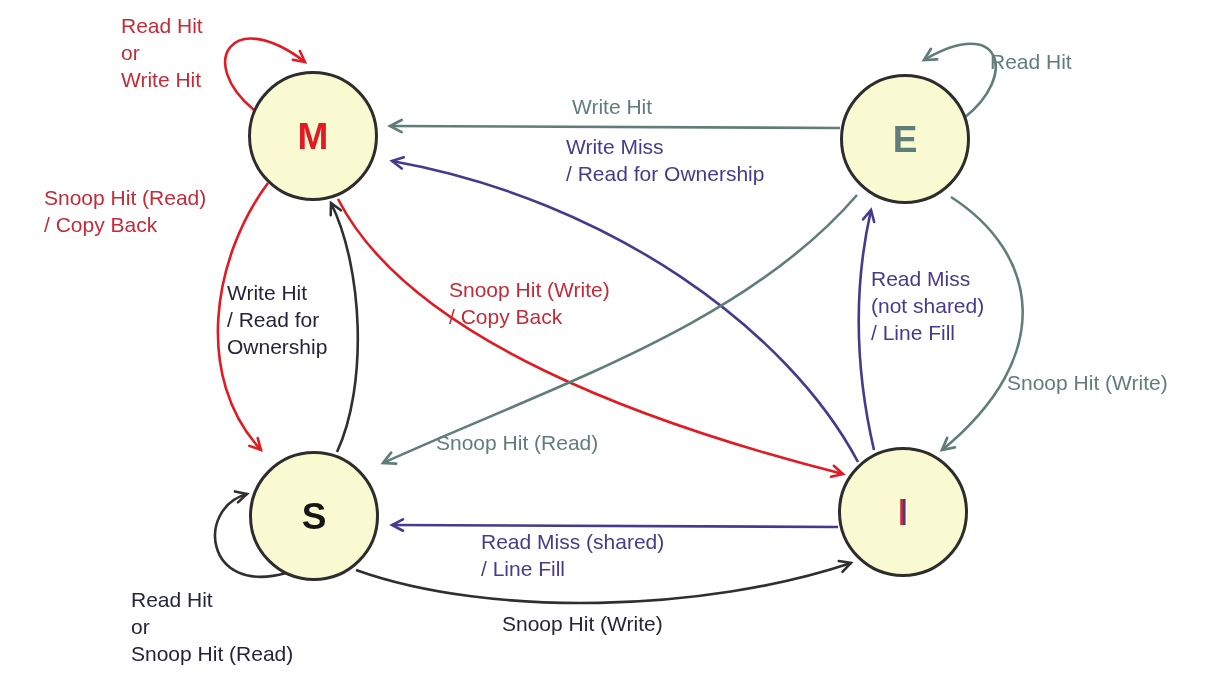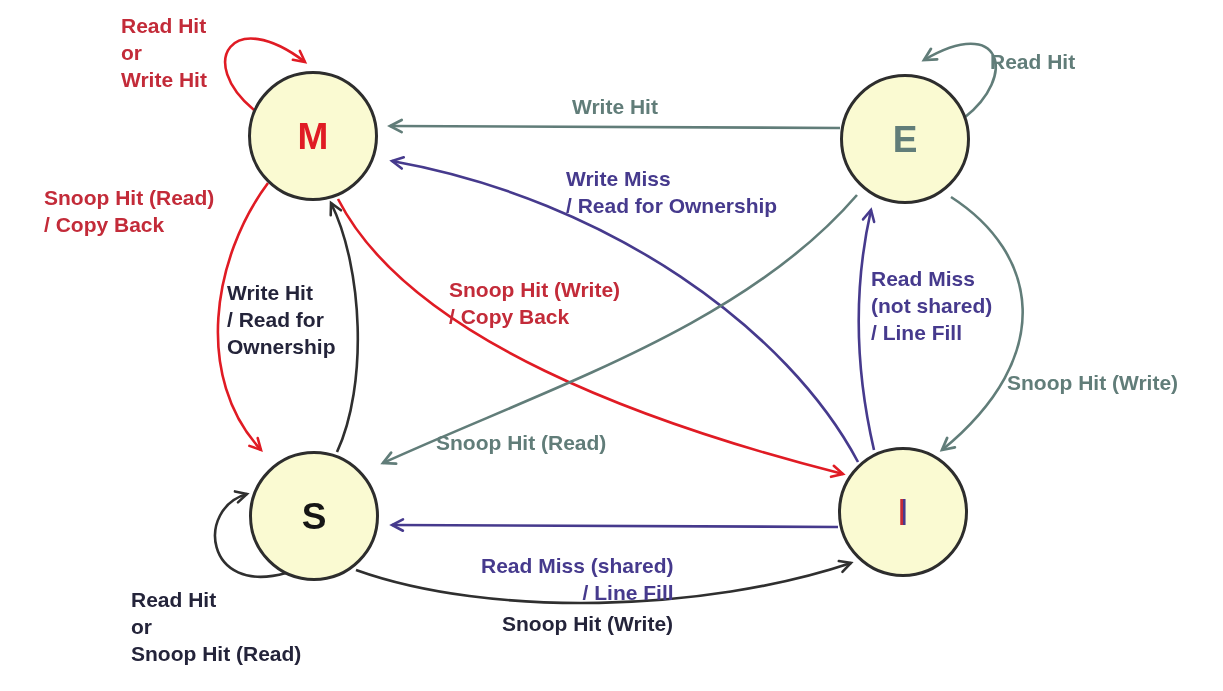--- a/index.html
+++ b/index.html
@@ -28,21 +28,21 @@
     font-size:37px;font-weight:bold;line-height:1;
   }
   .letter.c-red{color:var(--c-red);}
   .letter.c-gray{color:var(--c-gray);}
   .letter.c-ink{color:#151515;}
   .letter.c-split{
     background:linear-gradient(90deg,var(--c-red_text) 0 50%,var(--c-purple) 50% 100%);
     -webkit-background-clip:text;background-clip:text;color:transparent;
   }
   .edge-label{
-    position:absolute;font-weight:bold;font-size:21px;line-height:27px;
+    position:absolute;font-weight:normal;font-size:21px;line-height:27px;
     white-space:pre-line;
   }
   .c-red-text{color:var(--c-red_text);}
   .c-gray-text{color:var(--c-gray);}
   .c-purple-text{color:var(--c-purple);}
   .c-ink-text{color:var(--c-ink_text);}
 </style>
 </head>
 <body>
 
@@ -94,31 +94,31 @@
   </div>
 
   <div class="edge-label c-red-text" style="left:121px;top:12px;">Read Hit
 or
 Write Hit</div>
   <div class="edge-label c-gray-text" style="left:990px;top:48px;">Read Hit</div>
   <div class="edge-label c-ink-text" style="left:131px;top:586px;">Read Hit
 or
 Snoop Hit (Read)</div>
   <div class="edge-label c-gray-text" style="left:572px;top:93px;">Write Hit</div>
-  <div class="edge-label c-purple-text" style="left:566px;top:133px;margin-top:32px;">Write Miss
+  <div class="edge-label c-purple-text" style="left:566px;top:133px;">Write Miss
 / Read for Ownership</div>
   <div class="edge-label c-ink-text" style="left:227px;top:279px;">Write Hit
 / Read for
 Ownership</div>
   <div class="edge-label c-red-text" style="left:44px;top:184px;">Snoop Hit (Read)
 / Copy Back</div>
   <div class="edge-label c-red-text" style="left:449px;top:276px;">Snoop Hit (Write)
 / Copy Back</div>
   <div class="edge-label c-gray-text" style="left:436px;top:429px;">Snoop Hit (Read)</div>
   <div class="edge-label c-purple-text" style="left:860px;top:265px;margin-left:11px;">Read Miss
 (not shared)
 / Line Fill</div>
   <div class="edge-label c-gray-text" style="left:1007px;top:369px;">Snoop Hit (Write)</div>
-  <div class="edge-label c-purple-text" style="left:481px;top:552px;text-align:right;">Read Miss (shared)
+  <div class="edge-label c-purple-text" style="left:481px;top:528px;">Read Miss (shared)
 / Line Fill</div>
   <div class="edge-label c-ink-text" style="left:502px;top:610px;">Snoop Hit (Write)</div>
 
 </div>
 
 </body></html>

